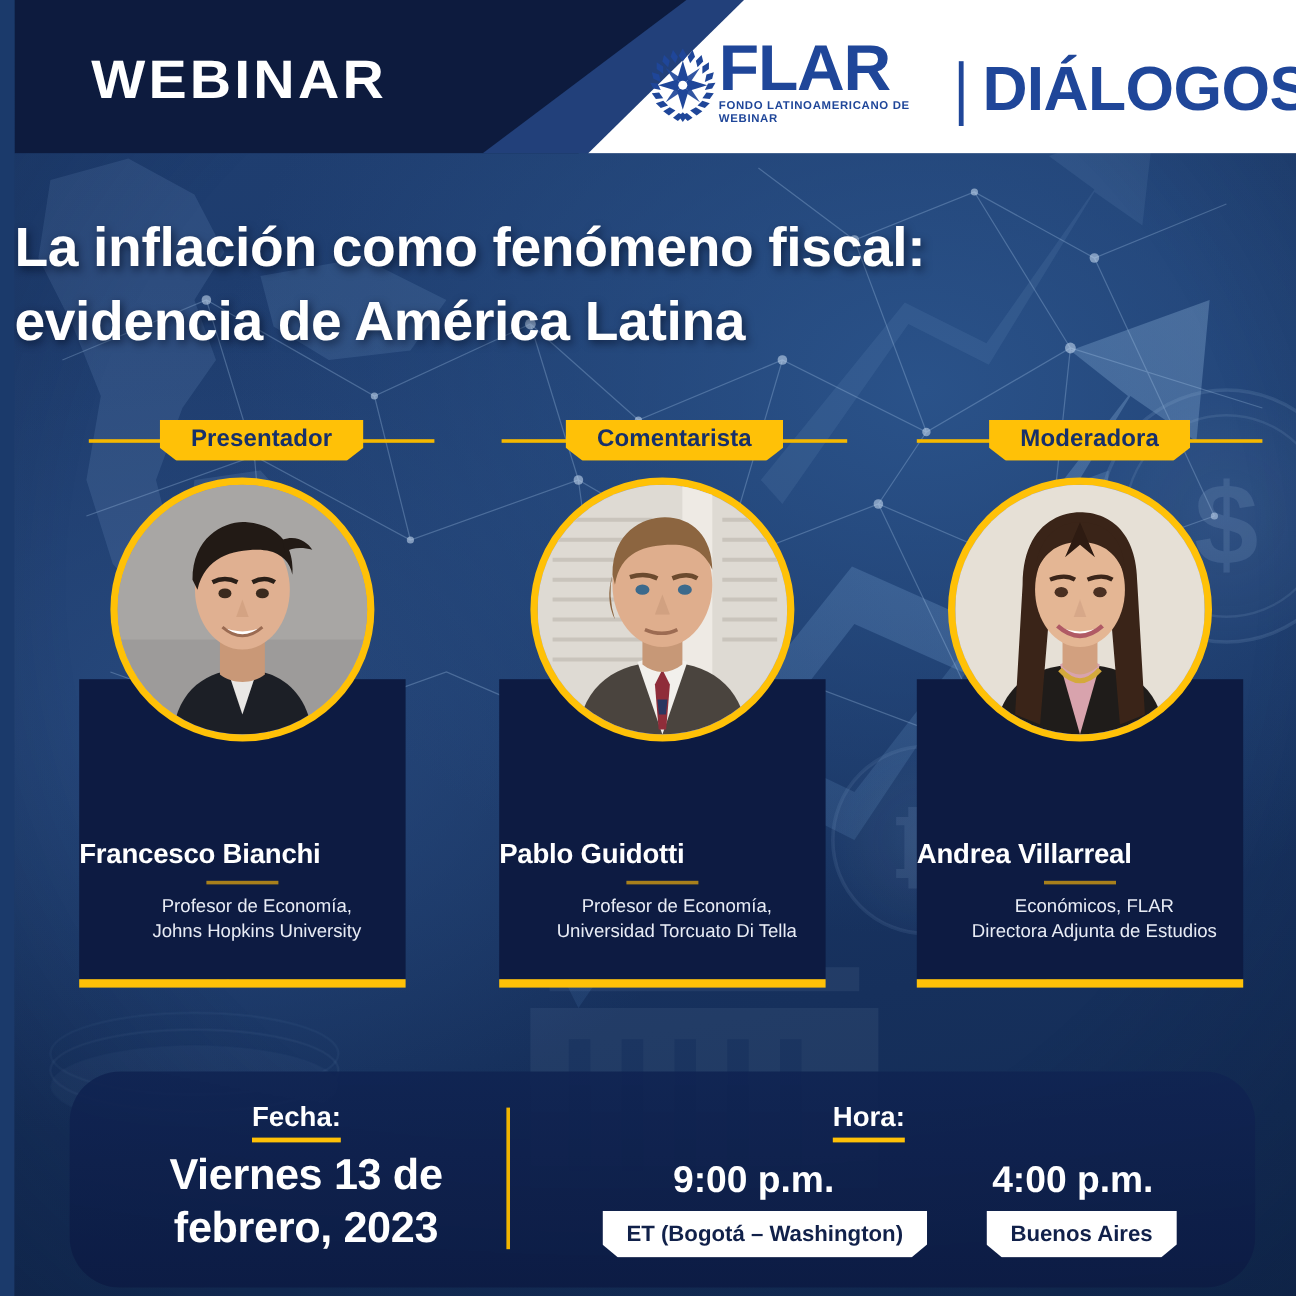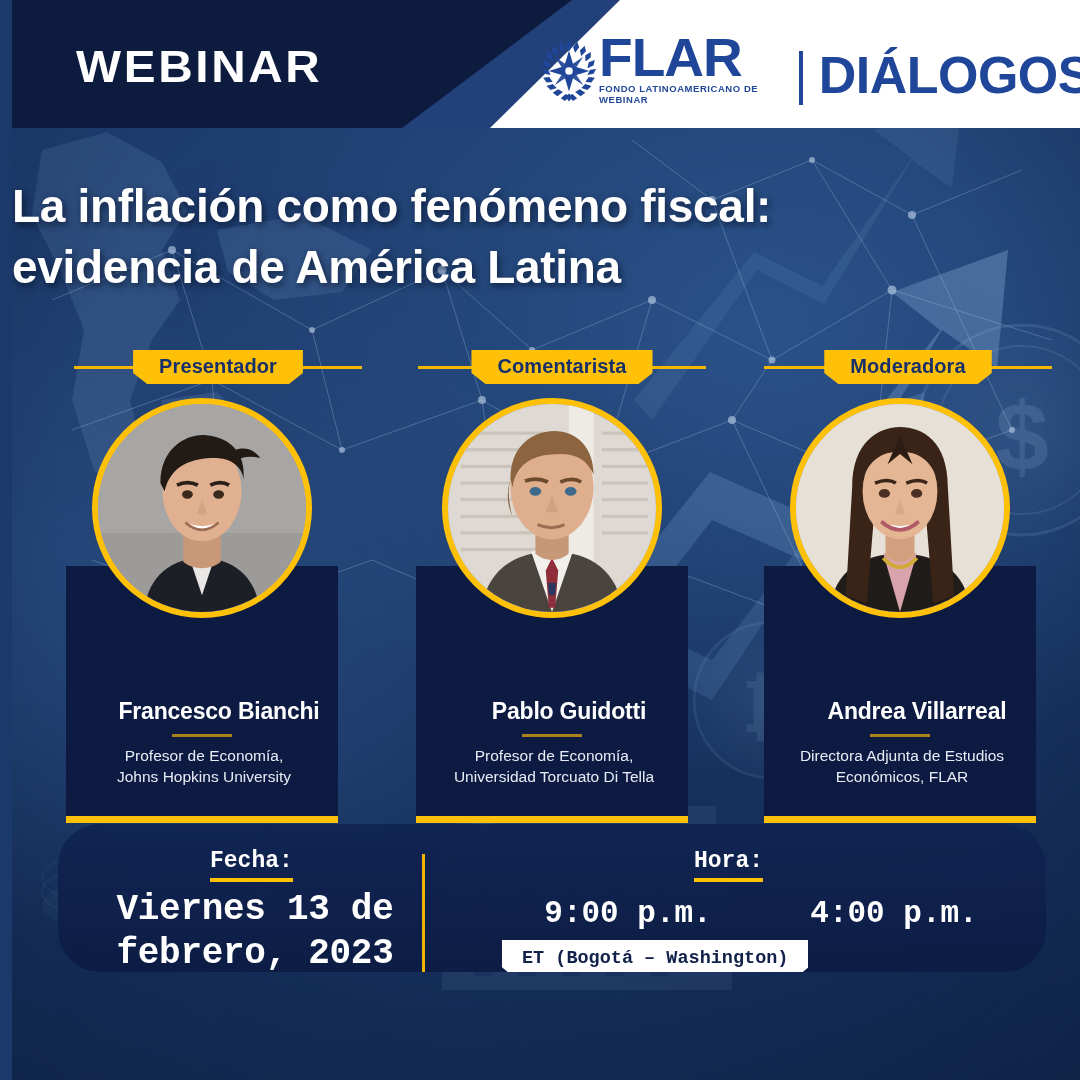--- a/index.html
+++ b/index.html
@@ -111,37 +111,37 @@
     background:#0d1b42;
   }
   .card-bar { position:absolute; left:0; top:418px; width:272px; height:7px; background:#ffc107; }
   .photo {
     position:absolute; left:26px; top:0; width:220px; height:220px;
     border-radius:50%; border:6px solid #ffc107;
     overflow:hidden; background:#9a9a9a; z-index:3;
   }
   .photo svg { display:block; width:100%; height:100%; }
   .sp-name {
-    position:absolute; left:0; top:300px; width:306px; text-align:center;
+    position:absolute; left:0; top:300px; width:306px; 
     color:#fff; font-size:23px; font-weight:700; letter-spacing:-.2px;
   }
   .sp-div {
     position:absolute; left:106px; top:336px; width:60px; height:3px;
     background:#a8801c;
   }
   .sp-role {
-    position:absolute; left:8px; top:348px; width:260px; text-align:center;
+    position:absolute; left:18px; top:348px; width:260px; text-align:center;
     color:#e8ecf5; font-size:15.5px; line-height:1.35; font-weight:400;
   }
 
   
   .footer {
-    position:absolute; left:46px; top:824px; width:988px; height:148px;
+    position:absolute; left:46px; top:893px; width:988px; height:180px;
     background:linear-gradient(180deg, rgba(16,36,82,.93) 0%, rgba(13,28,68,.96) 100%);
-    border-radius:42px; z-index:9; overflow:hidden;font-family:Liberation Mono, monospace;
+    border-radius:42px; z-index:9; overflow:hidden;
   }
   .ftr-inner { position:relative; width:100%; height:100%; }
   .ftr-label {
     position:absolute; color:#fff; font-size:23px; font-weight:700;
     border-bottom:4px solid #ffc107; padding-bottom:4px;
   }
   .ftr-date {
     position:absolute; left:32px; top:64px; width:330px; text-align:center;
     color:#fff; font-size:36px; font-weight:700; line-height:1.22;
     letter-spacing:-.3px;
@@ -450,22 +450,22 @@
           <ellipse cx="58" cy="43" rx="2.7" ry="2.1" fill="#4a3022"></ellipse>
 
           <path d="M50 46 l-2.5 7 h5 Z" fill="#d2a285" opacity=".7"></path>
           <path d="M42 57 q8 7 16 0 q-8 3.5 -16 0 Z" fill="#ffffff"></path>
           <path d="M41 56.5 q9 8 18 0" stroke="#b05a65" stroke-width="1.8" fill="none"></path>
         </svg>
       </div>
       <div class="sp-name">Andrea Villarreal</div>
       <div class="sp-div"></div>
       <div class="sp-role">
+        <div>Económicos, FLAR</div>
         <div>Directora Adjunta de Estudios</div>
-        <div>Económicos, FLAR</div>
       </div>
     </div>
   </div>
 
   <div class="footer">
     <div class="ftr-inner">
       <div class="ftr-label" style="left:152px; top:24px;">Fecha:</div>
 
       <div class="ftr-date">
         <div>Viernes 13 de</div>
@@ -473,16 +473,17 @@
       </div>
 
       <div class="ftr-sep"></div>
 
       <div class="ftr-label" style="left:636px; top:24px;">Hora:</div>
 
       <div class="ftr-time" style="left:430px; top:72px; width:280px;">9:00 p.m.</div>
       <div class="chip" style="left:444px; top:116px;">ET (Bogotá – Washington)</div>
 
       <div class="ftr-time" style="left:716px; top:72px; width:240px;">4:00 p.m.</div>
+      <div class="chip" style="left:764px; top:116px;">Buenos Aires</div>
     </div>
   </div>
 
 </div>
 
 </body></html>

